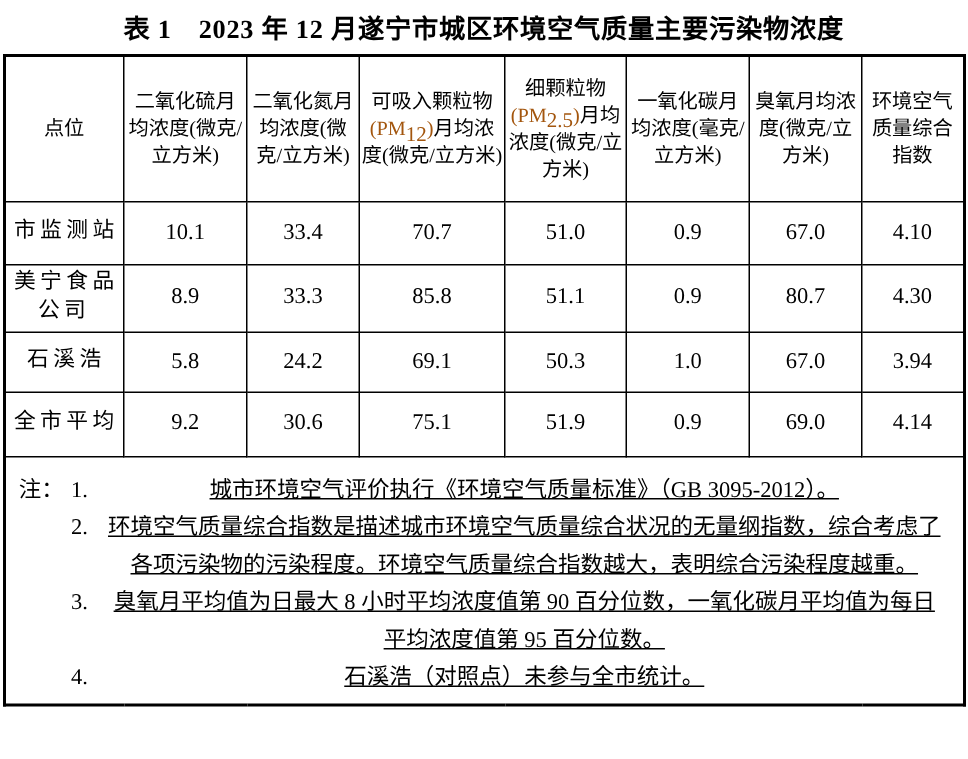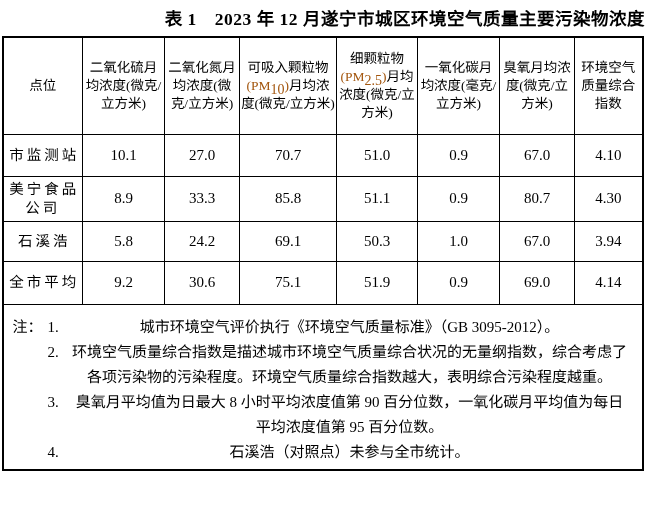--- a/index.html
+++ b/index.html
@@ -2,54 +2,54 @@
 <html lang="zh-CN"><head>
 <meta charset="utf-8">
 <style>
   html,body{margin:0;padding:0;}
   body{
     width:645px;height:506px;background:#ffffff;color:#000000;
     font-family:"Liberation Serif","DejaVu Serif",serif;
     overflow:hidden;
   }
   .title{
-    font-size:17.5px;font-weight:bold;text-align:right;
+    font-size:17.5px;font-weight:bold;text-align:center;
     margin:5px 0 6px 0;letter-spacing:0.5px;white-space:pre;
   }
   table.aq{
     table-layout:fixed;width:640px;margin:0 auto;
     border-collapse:collapse;border:2px solid #000;
   }
   table.aq th,table.aq td{
     border:1px solid #000;text-align:center;vertical-align:middle;
     overflow:hidden;
   }
   table.aq thead tr{height:97px;}
   table.aq th{
     font-weight:normal;font-size:13.5px;line-height:18px;padding:2px 1px;
   }
   table.aq tbody tr:nth-child(1){height:42px;}
   table.aq tbody tr:nth-child(2){height:45px;margin-left:12px;}
   table.aq tbody tr:nth-child(3){height:40px;}
   table.aq tbody tr:nth-child(4){height:43px;margin-top:10px;}
   table.aq tbody tr:nth-child(5){height:40px;padding-left:16px;}
   table.aq td{font-size:15px;}
-  table.aq td.site{font-size:14.5px;letter-spacing:3px;text-indent:3px;line-height:19px;padding:0 2px;}
+  table.aq td.site{font-size:14.5px;letter-spacing:3px;text-indent:3px;line-height:19px;padding:0 2px;font-family:Liberation Mono, monospace;}
   sub{font-size:14px;line-height:0;}
   .pm{color:#a3560e;}
   td.notes-cell{
     vertical-align:top;text-align:left;height:158px;
     padding:6px 6px 0 9px;font-size:14.5px;line-height:25px;
   }
   .notes-wrap{display:flex;align-items:flex-start;}
   .notes-prefix{flex:0 0 auto;white-space:nowrap;}
   .notes-list{flex:1 1 auto;min-width:0;}
   .note-item{display:flex;align-items:flex-start;}
   .note-num{flex:0 0 21px;}
-  .note-text{flex:1 1 auto;white-space:pre-wrap;}
+  .note-text{flex:1 1 auto;white-space:pre-wrap;text-decoration:underline;}
 </style>
 </head>
 <body>
 
 <div class="page">
   <div class="title">表 1　2023 年 12 月遂宁市城区环境空气质量主要污染物浓度</div>
 
   <table class="aq">
     <colgroup>
         <col style="width: 80px;">
@@ -59,32 +59,32 @@
         <col style="width: 81px;">
         <col style="width: 82px;">
         <col style="width: 75px;">
         <col style="width: 68px;">
       </colgroup>
     <thead>
       <tr>
           <th>点位</th>
           <th>二氧化硫月均浓度(微克/立方米)</th>
           <th>二氧化氮月均浓度(微克/立方米)</th>
-          <th>可吸入颗粒物<span class="pm">(PM<sub>10</sub>)</span>月均浓度(微克/立方米)</th>
+          <th>可吸入颗粒物<span class="pm">(PM<sub>12</sub>)</span>月均浓度(微克/立方米)</th>
           <th>细颗粒物<span class="pm">(PM<sub>2.5</sub>)</span>月均浓度(微克/立方米)</th>
           <th>一氧化碳月均浓度(毫克/立方米)</th>
           <th>臭氧月均浓度(微克/立方米)</th>
           <th>环境空气质量综合指数</th>
         </tr>
     </thead>
     <tbody>
         <tr>
           <td class="site">市监测站</td>
           <td>10.1</td>
-          <td>27.0</td>
+          <td>33.4</td>
           <td>70.7</td>
           <td>51.0</td>
           <td>0.9</td>
           <td>67.0</td>
           <td>4.10</td>
         </tr>
         <tr>
           <td class="site">美宁食品公司</td>
           <td>8.9</td>
           <td>33.3</td>

